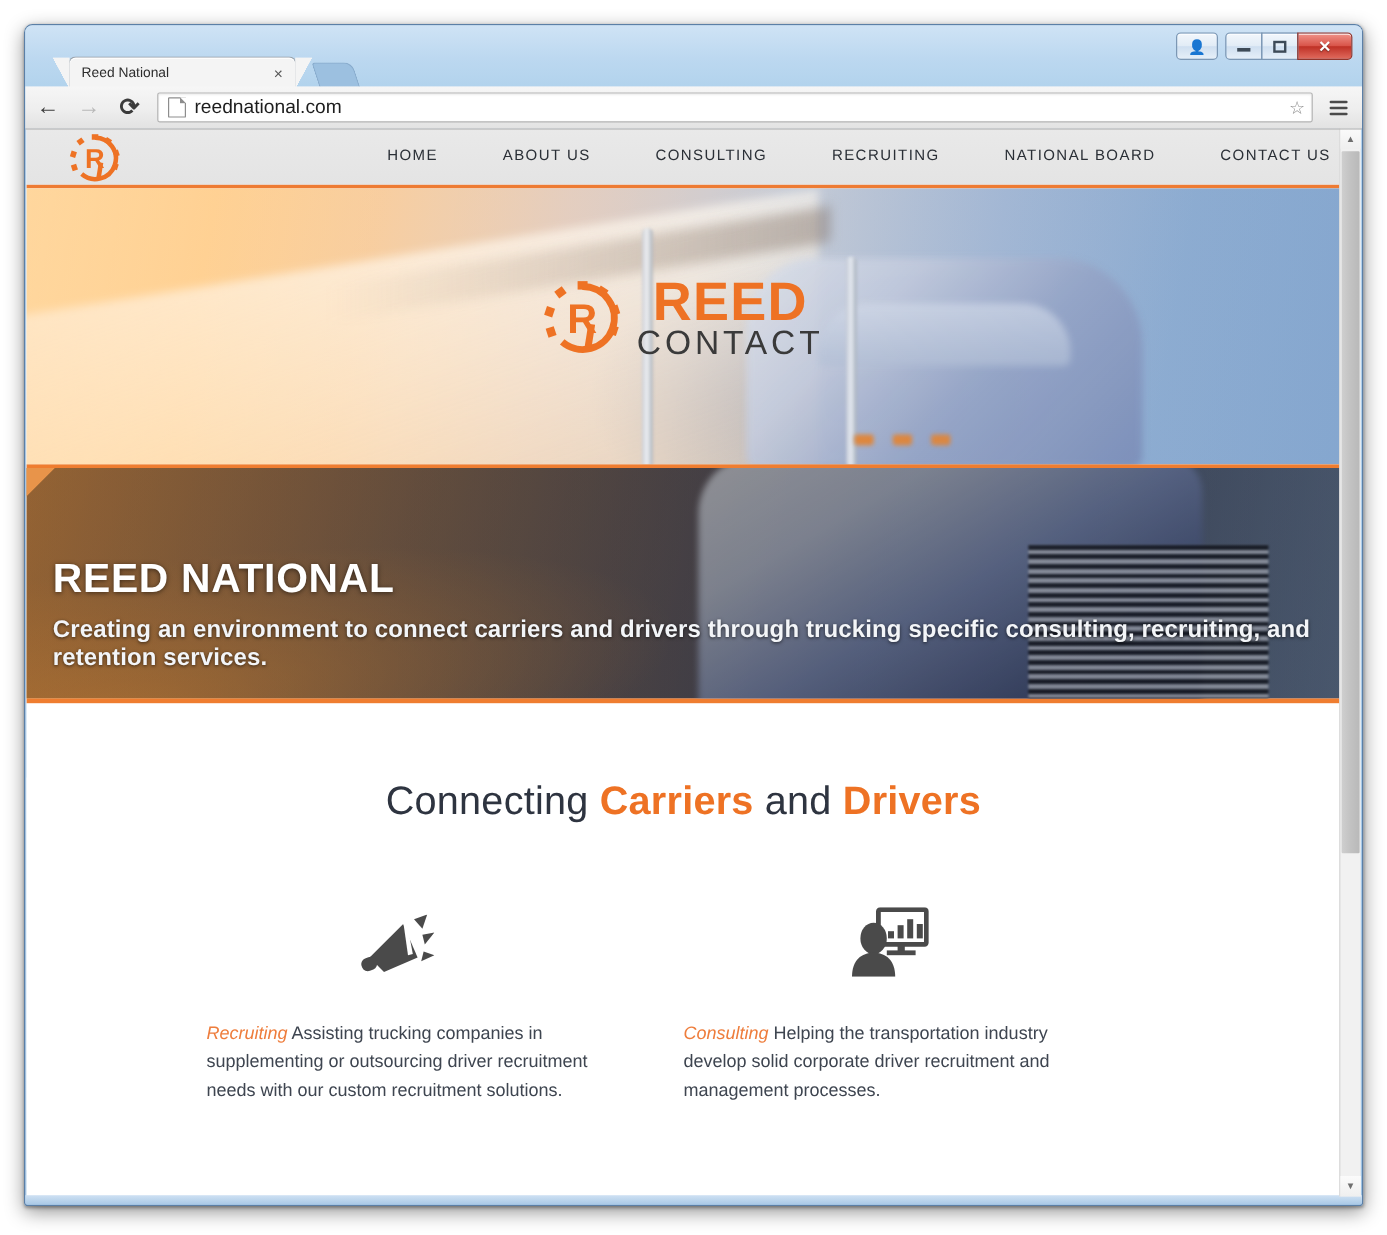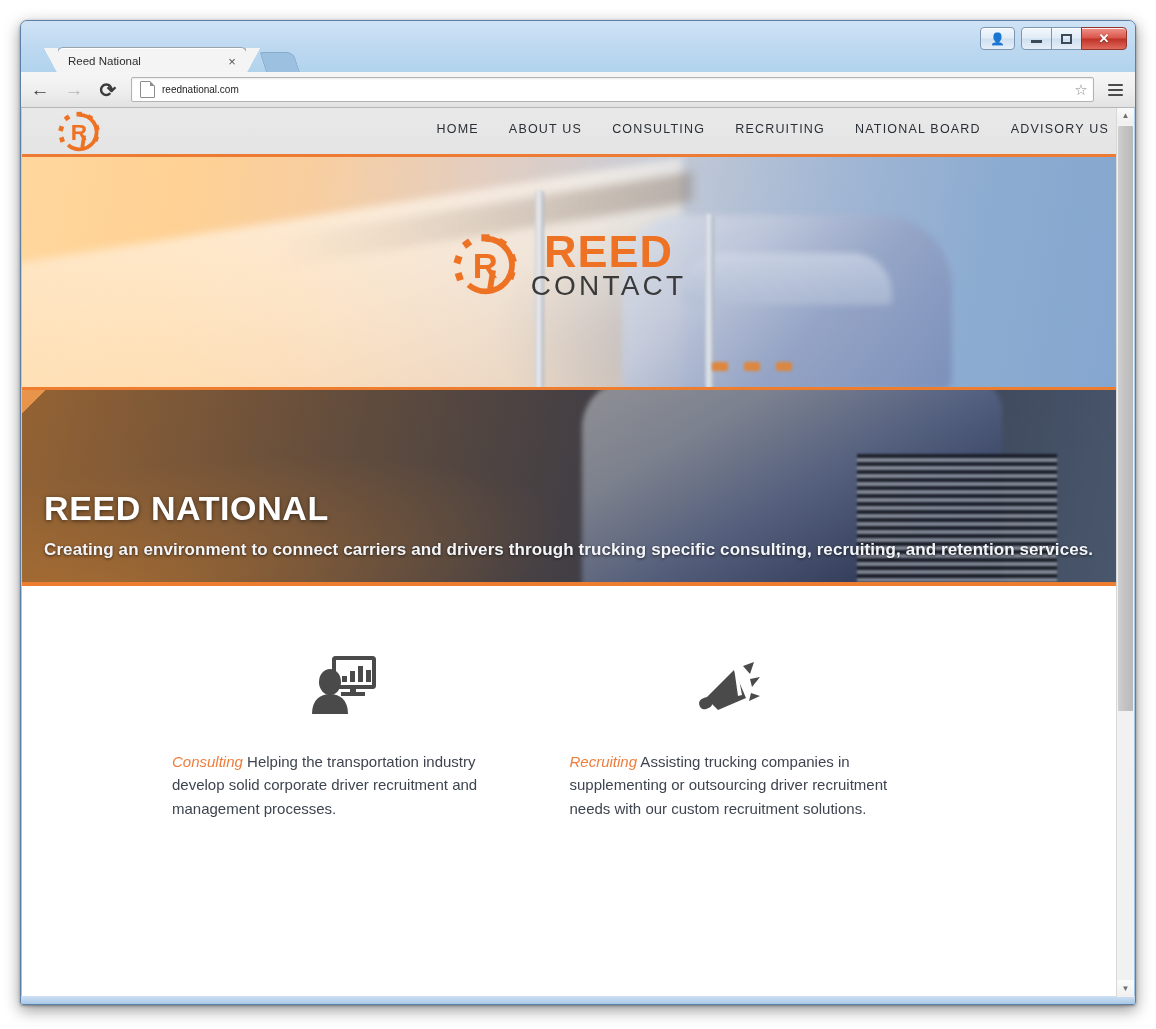--- a/index.html
+++ b/index.html
@@ -116,21 +116,21 @@
     box-shadow:inset 0 1px 2px rgba(0,0,0,.09);
   }
   #page-icon{
     width:13px;height:15px;margin:0 7px 0 8px;flex:none;
     border:1px solid #8d8d8d;background:#fff;position:relative;border-radius:1px;
   }
   #page-icon:after{
     content:"";position:absolute;right:-1px;top:-1px;
     border-width:0 5px 5px 0;border-style:solid;border-color:#8d8d8d #fff;
   }
-  #url-text{font-size:10px;color:#1d1d1d;flex:1;white-space:nowrap;overflow:hidden;}
+  #url-text{font-size:16px;color:#1d1d1d;flex:1;white-space:nowrap;overflow:hidden;}
   #bookmark-star{
     width:24px;height:21px;flex:none;display:flex;align-items:center;justify-content:center;
     font-size:15px;color:#8d8d8d;cursor:default;
   }
   #menu-btn{
     width:30px;height:30px;margin-right:5px;flex:none;
     display:flex;flex-direction:column;align-items:center;justify-content:center;gap:3px;
     cursor:default;
   }
   #menu-btn span{display:block;width:15px;height:2px;background:#4a4a4a;border-radius:1px;}
@@ -151,21 +151,21 @@
   }
   #site-logo{
     position:absolute;left:36px;top:4px;width:42px;height:42px;
   }
   #site-nav{
     position:absolute;right:8px;top:0;height:44px;
     display:flex;align-items:center;gap:30px;
   }
   .nav-link{
     font-size:12.5px;letter-spacing:1.2px;color:#2a2f36;
-    font-weight:500;cursor:default;white-space:nowrap;
+    font-weight:500;cursor:default;white-space:nowrap;margin-left:24px;
   }
 
   
   #hero-photo{
     position:relative;height:230px;overflow:hidden;
     background:
       radial-gradient(ellipse 300px 170px at 62% 76%, rgba(70,90,140,.55) 0%, rgba(70,90,140,0) 70%),
       linear-gradient(100deg,#ffe2b4 0%,#ffd49a 14%,#f6cda2 26%,#e2cdc2 40%,#c9cdd6 56%,#a9bcd6 72%,#93b2d3 86%,#8fb0d2 100%);
   }
   
@@ -254,21 +254,21 @@
   #banner-scrim{
     position:absolute;inset:0;
     background:linear-gradient(100deg,rgba(40,30,20,.30) 0%,rgba(30,28,30,.36) 45%,rgba(25,30,45,.34) 100%);
   }
   #banner-text{position:absolute;left:22px;bottom:22px;right:20px;}
   #banner-title{
     font-size:34px;font-weight:bold;color:#ffffff;letter-spacing:.6px;
     text-shadow:0 1px 4px rgba(0,0,0,.55);margin-bottom:12px;
   }
   #banner-subtitle{
-    font-size:17px;font-weight:bold;color:#f3f5f8;letter-spacing:.1px;
+    font-size:20px;font-weight:bold;color:#f3f5f8;letter-spacing:.1px;
     text-shadow:0 1px 3px rgba(0,0,0,.65);
   }
 
   
   #content{padding:0 0 40px 0;background:#fff;}
   #section-heading{
     text-align:center;font-size:33px;color:#2e3440;
     margin:62px 0 0 0;font-weight:normal;letter-spacing:.2px;
   }
   #section-heading .hl{color:#ee7224;font-weight:bold;}
@@ -380,21 +380,21 @@
             <text x="50" y="70" text-anchor="middle" font-family="Liberation Sans, sans-serif" font-size="54" font-weight="bold" fill="#ee7224">R</text>
             <rect x="56" y="58" width="9" height="30" fill="#ee7224" transform="rotate(9 60 70)"></rect>
           </svg>
         </div>
         <nav id="site-nav">
           <span class="nav-link">HOME</span>
           <span class="nav-link">ABOUT US</span>
           <span class="nav-link">CONSULTING</span>
           <span class="nav-link">RECRUITING</span>
           <span class="nav-link">NATIONAL BOARD</span>
-          <span class="nav-link">ADVISORY US</span>
+          <span class="nav-link">CONTACT US</span>
         </nav>
       </div>
 
       <div id="hero-photo">
         <div id="truck-trailer"></div>
         <div id="trailer-shadow"></div>
         <div id="truck-cab"></div>
         <div id="truck-windshield"></div>
         <div class="exhaust-stack" id="stack-left"></div>
         <div class="exhaust-stack" id="stack-right"></div>
@@ -437,58 +437,61 @@
         <div id="banner-glow"></div>
         <div id="banner-scrim"></div>
         <div id="banner-notch"></div>
         <div id="banner-text">
           <div id="banner-title">REED NATIONAL</div>
           <div id="banner-subtitle">Creating an environment to connect carriers and drivers through trucking specific consulting, recruiting, and retention services.</div>
         </div>
       </div>
 
       <div id="content">
+        <h2 id="section-heading">
+          <span>Connecting </span><span class="hl">Carriers</span><span> and </span><span class="hl">Drivers</span>
+        </h2>
 
         <div id="features">
+
+          <div class="feature">
+            <div class="feature-icon" id="feature-icon-2">
+              <svg width="62" height="52" viewBox="0 0 62 52" aria-hidden="true">
+                <path d="M8 36 L36 8 L48 36 L20 48 Z" fill="#4a4a4a"></path>
+                <rect x="1" y="36" width="13" height="11" rx="5" fill="#4a4a4a" transform="rotate(-22 7 41)"></rect>
+                <path d="M36 6 L40 34 L44 33 L39 6 Z" fill="#ffffff"></path>
+                <path d="M45 4 L56 0 L52 12 Z" fill="#4a4a4a"></path>
+                <path d="M52 17 L62 15 L54 25 Z" fill="#4a4a4a"></path>
+                <path d="M53 31 L62 34 L51 39 Z" fill="#4a4a4a"></path>
+              </svg>
+            </div>
+            <p class="feature-text">
+              <span class="feature-term">Recruiting</span><span> Assisting trucking companies in supplementing or outsourcing driver recruitment needs with our custom recruitment solutions.</span>
+            </p>
+          </div>
 
           <div class="feature">
             <div class="feature-icon">
               <svg width="64" height="58" viewBox="0 0 64 58" aria-hidden="true">
                 <rect x="22" y="2" width="40" height="29" rx="1.5" fill="none" stroke="#4a4a4a" stroke-width="4"></rect>
                 <rect x="38" y="31" width="6" height="6" fill="#4a4a4a"></rect>
                 <rect x="29" y="36" width="24" height="4" fill="#4a4a4a"></rect>
                 <rect x="30" y="20" width="5" height="6" fill="#4a4a4a"></rect>
                 <rect x="38" y="15" width="5" height="11" fill="#4a4a4a"></rect>
                 <rect x="46" y="10" width="5" height="16" fill="#4a4a4a"></rect>
                 <rect x="54" y="14" width="5" height="12" fill="#4a4a4a"></rect>
                 <ellipse cx="18" cy="26" rx="11" ry="13" fill="#4a4a4a"></ellipse>
                 <path d="M0 58 C0 44 8 38 18 38 C28 38 36 44 36 58 Z" fill="#4a4a4a"></path>
               </svg>
             </div>
             <p class="feature-text">
               <span class="feature-term">Consulting</span><span> Helping the transportation industry develop solid corporate driver recruitment and management processes.</span>
             </p>
           </div>
 
-          <div class="feature">
-            <div class="feature-icon" id="feature-icon-2">
-              <svg width="62" height="52" viewBox="0 0 62 52" aria-hidden="true">
-                <path d="M8 36 L36 8 L48 36 L20 48 Z" fill="#4a4a4a"></path>
-                <rect x="1" y="36" width="13" height="11" rx="5" fill="#4a4a4a" transform="rotate(-22 7 41)"></rect>
-                <path d="M36 6 L40 34 L44 33 L39 6 Z" fill="#ffffff"></path>
-                <path d="M45 4 L56 0 L52 12 Z" fill="#4a4a4a"></path>
-                <path d="M52 17 L62 15 L54 25 Z" fill="#4a4a4a"></path>
-                <path d="M53 31 L62 34 L51 39 Z" fill="#4a4a4a"></path>
-              </svg>
-            </div>
-            <p class="feature-text">
-              <span class="feature-term">Recruiting</span><span> Assisting trucking companies in supplementing or outsourcing driver recruitment needs with our custom recruitment solutions.</span>
-            </p>
-          </div>
-
         </div>
       </div>
     </div>
 
     <div id="scrollbar">
       <div class="sb-arrow" id="sb-up">▲</div>
       <div id="sb-thumb"></div>
       <div class="sb-arrow" id="sb-down">▼</div>
     </div>
 

